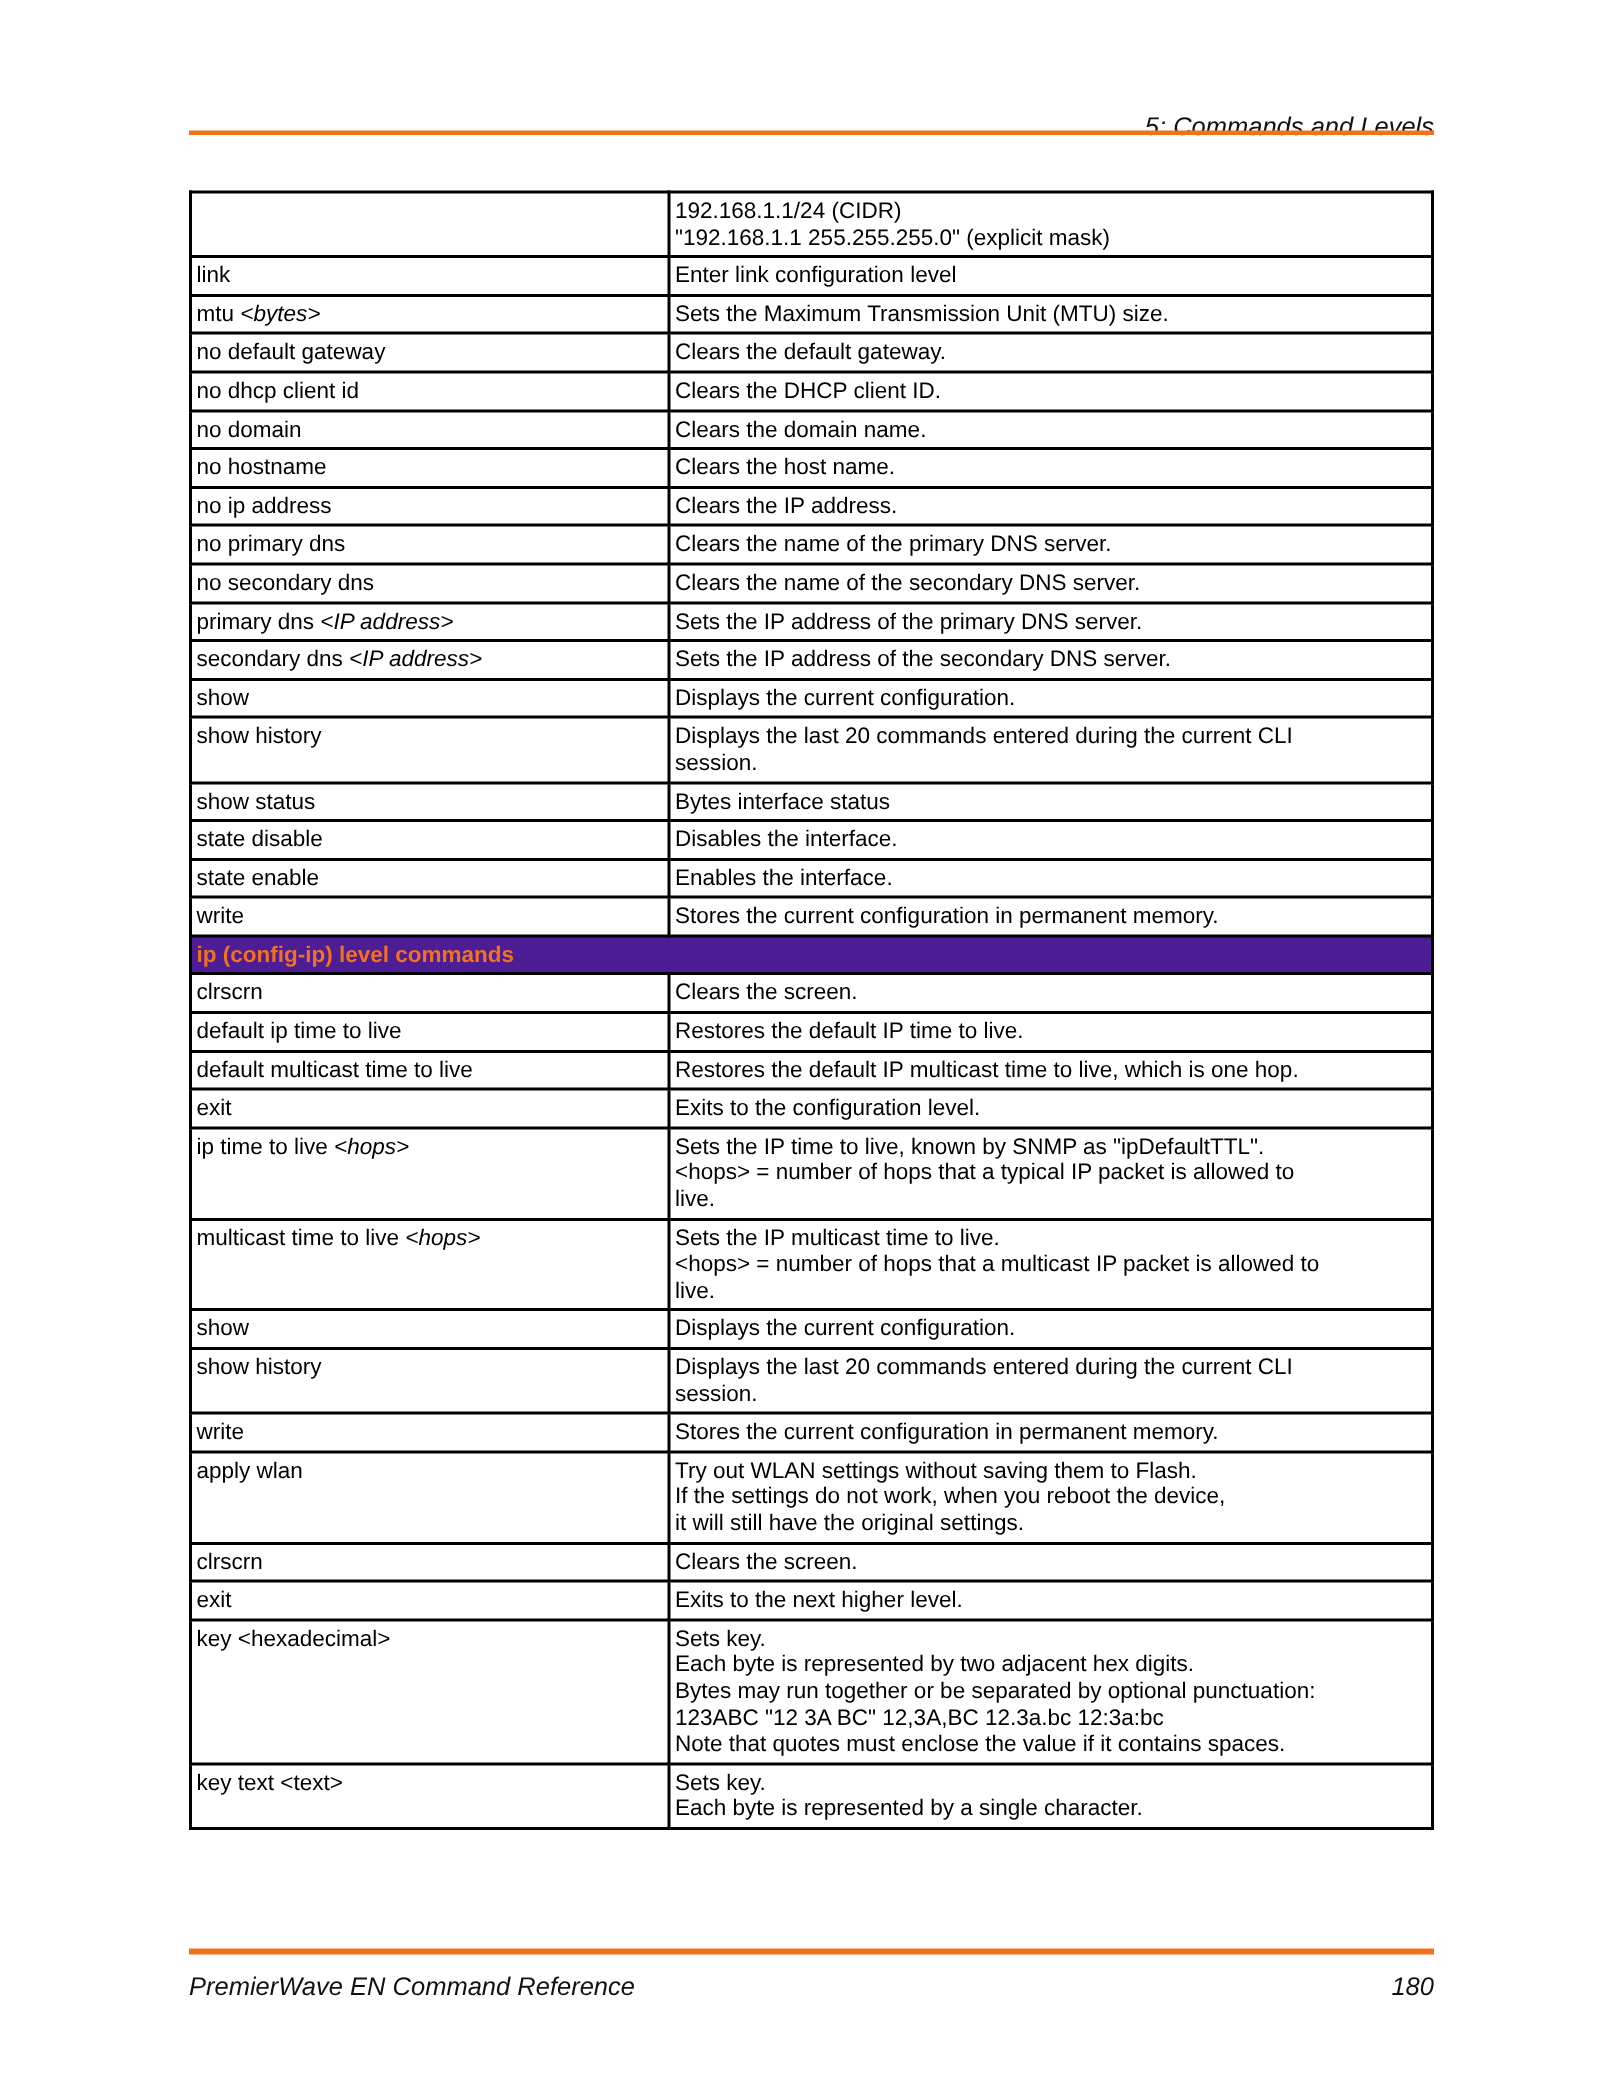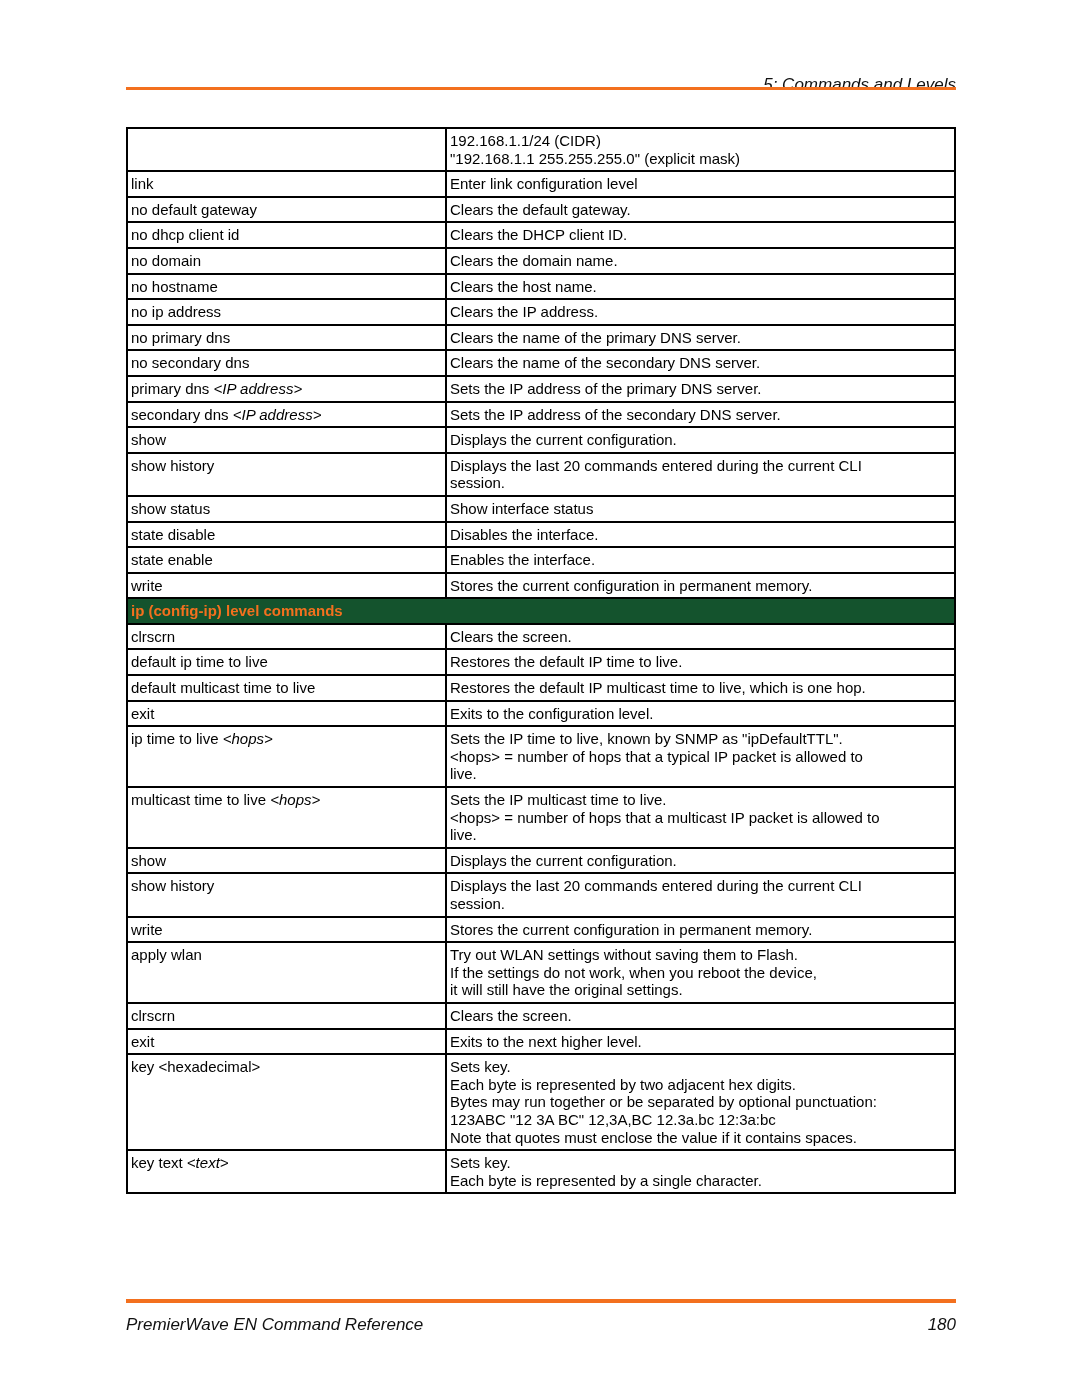--- a/index.html
+++ b/index.html
@@ -34,21 +34,21 @@
     border: 2px solid #000;
     font-size: 15px;
     line-height: 17.6px;
     padding: 3px 4px 3px 3px;
     vertical-align: top;
     word-wrap: break-word;
   }
   td.cmd { width: 319px; }
   td.desc { white-space: pre-line; }
   td.section {
-    background: #14532d;
+    background: #4c1d95;
     color: var(--accent);
     font-weight: bold;
     padding: 2px 4px 3px 3px;
   }
   .footer-left {
     position: absolute; top: 1315px; left: 126px;
     font-size: 17px; font-style: italic; color: #111111;
   }
   .footer-right {
     position: absolute; top: 1315px; right: 124px;
@@ -68,20 +68,24 @@
         <tr>
           <td class="cmd"></td>
           <td class="desc">192.168.1.1/24 (CIDR)
 "192.168.1.1 255.255.255.0" (explicit mask)</td>
         </tr>
         <tr>
           <td class="cmd"><span>link</span></td>
           <td class="desc">Enter link configuration level</td>
         </tr>
         <tr>
+          <td class="cmd"><span>mtu </span><span style="font-style: italic;">&lt;bytes&gt;</span></td>
+          <td class="desc">Sets the Maximum Transmission Unit (MTU) size.</td>
+        </tr>
+        <tr>
           <td class="cmd"><span>no default gateway</span></td>
           <td class="desc">Clears the default gateway.</td>
         </tr>
         <tr>
           <td class="cmd"><span>no dhcp client id</span></td>
           <td class="desc">Clears the DHCP client ID.</td>
         </tr>
         <tr>
           <td class="cmd"><span>no domain</span></td>
           <td class="desc">Clears the domain name.</td>
@@ -114,21 +118,21 @@
           <td class="cmd"><span>show</span></td>
           <td class="desc">Displays the current configuration.</td>
         </tr>
         <tr>
           <td class="cmd"><span>show history</span></td>
           <td class="desc">Displays the last 20 commands entered during the current CLI
 session.</td>
         </tr>
         <tr>
           <td class="cmd"><span>show status</span></td>
-          <td class="desc">Show interface status</td>
+          <td class="desc">Bytes interface status</td>
         </tr>
         <tr>
           <td class="cmd"><span>state disable</span></td>
           <td class="desc">Disables the interface.</td>
         </tr>
         <tr>
           <td class="cmd"><span>state enable</span></td>
           <td class="desc">Enables the interface.</td>
         </tr>
         <tr>
@@ -195,21 +199,21 @@
         </tr>
         <tr>
           <td class="cmd"><span>key </span><span style="">&lt;hexadecimal&gt;</span></td>
           <td class="desc">Sets key.
 Each byte is represented by two adjacent hex digits.
 Bytes may run together or be separated by optional punctuation:
 123ABC "12 3A BC" 12,3A,BC 12.3a.bc 12:3a:bc
 Note that quotes must enclose the value if it contains spaces.</td>
         </tr>
         <tr>
-          <td class="cmd"><span>key text </span><span style="font-style: italic;">&lt;text&gt;</span></td>
+          <td class="cmd"><span>key text </span><span style="">&lt;text&gt;</span></td>
           <td class="desc">Sets key.
 Each byte is represented by a single character.</td>
         </tr>
       </tbody>
   </table>
 
   <div class="rule footer-rule"></div>
   <span class="footer-left">PremierWave EN Command Reference</span>
   <span class="footer-right">180</span>
 

